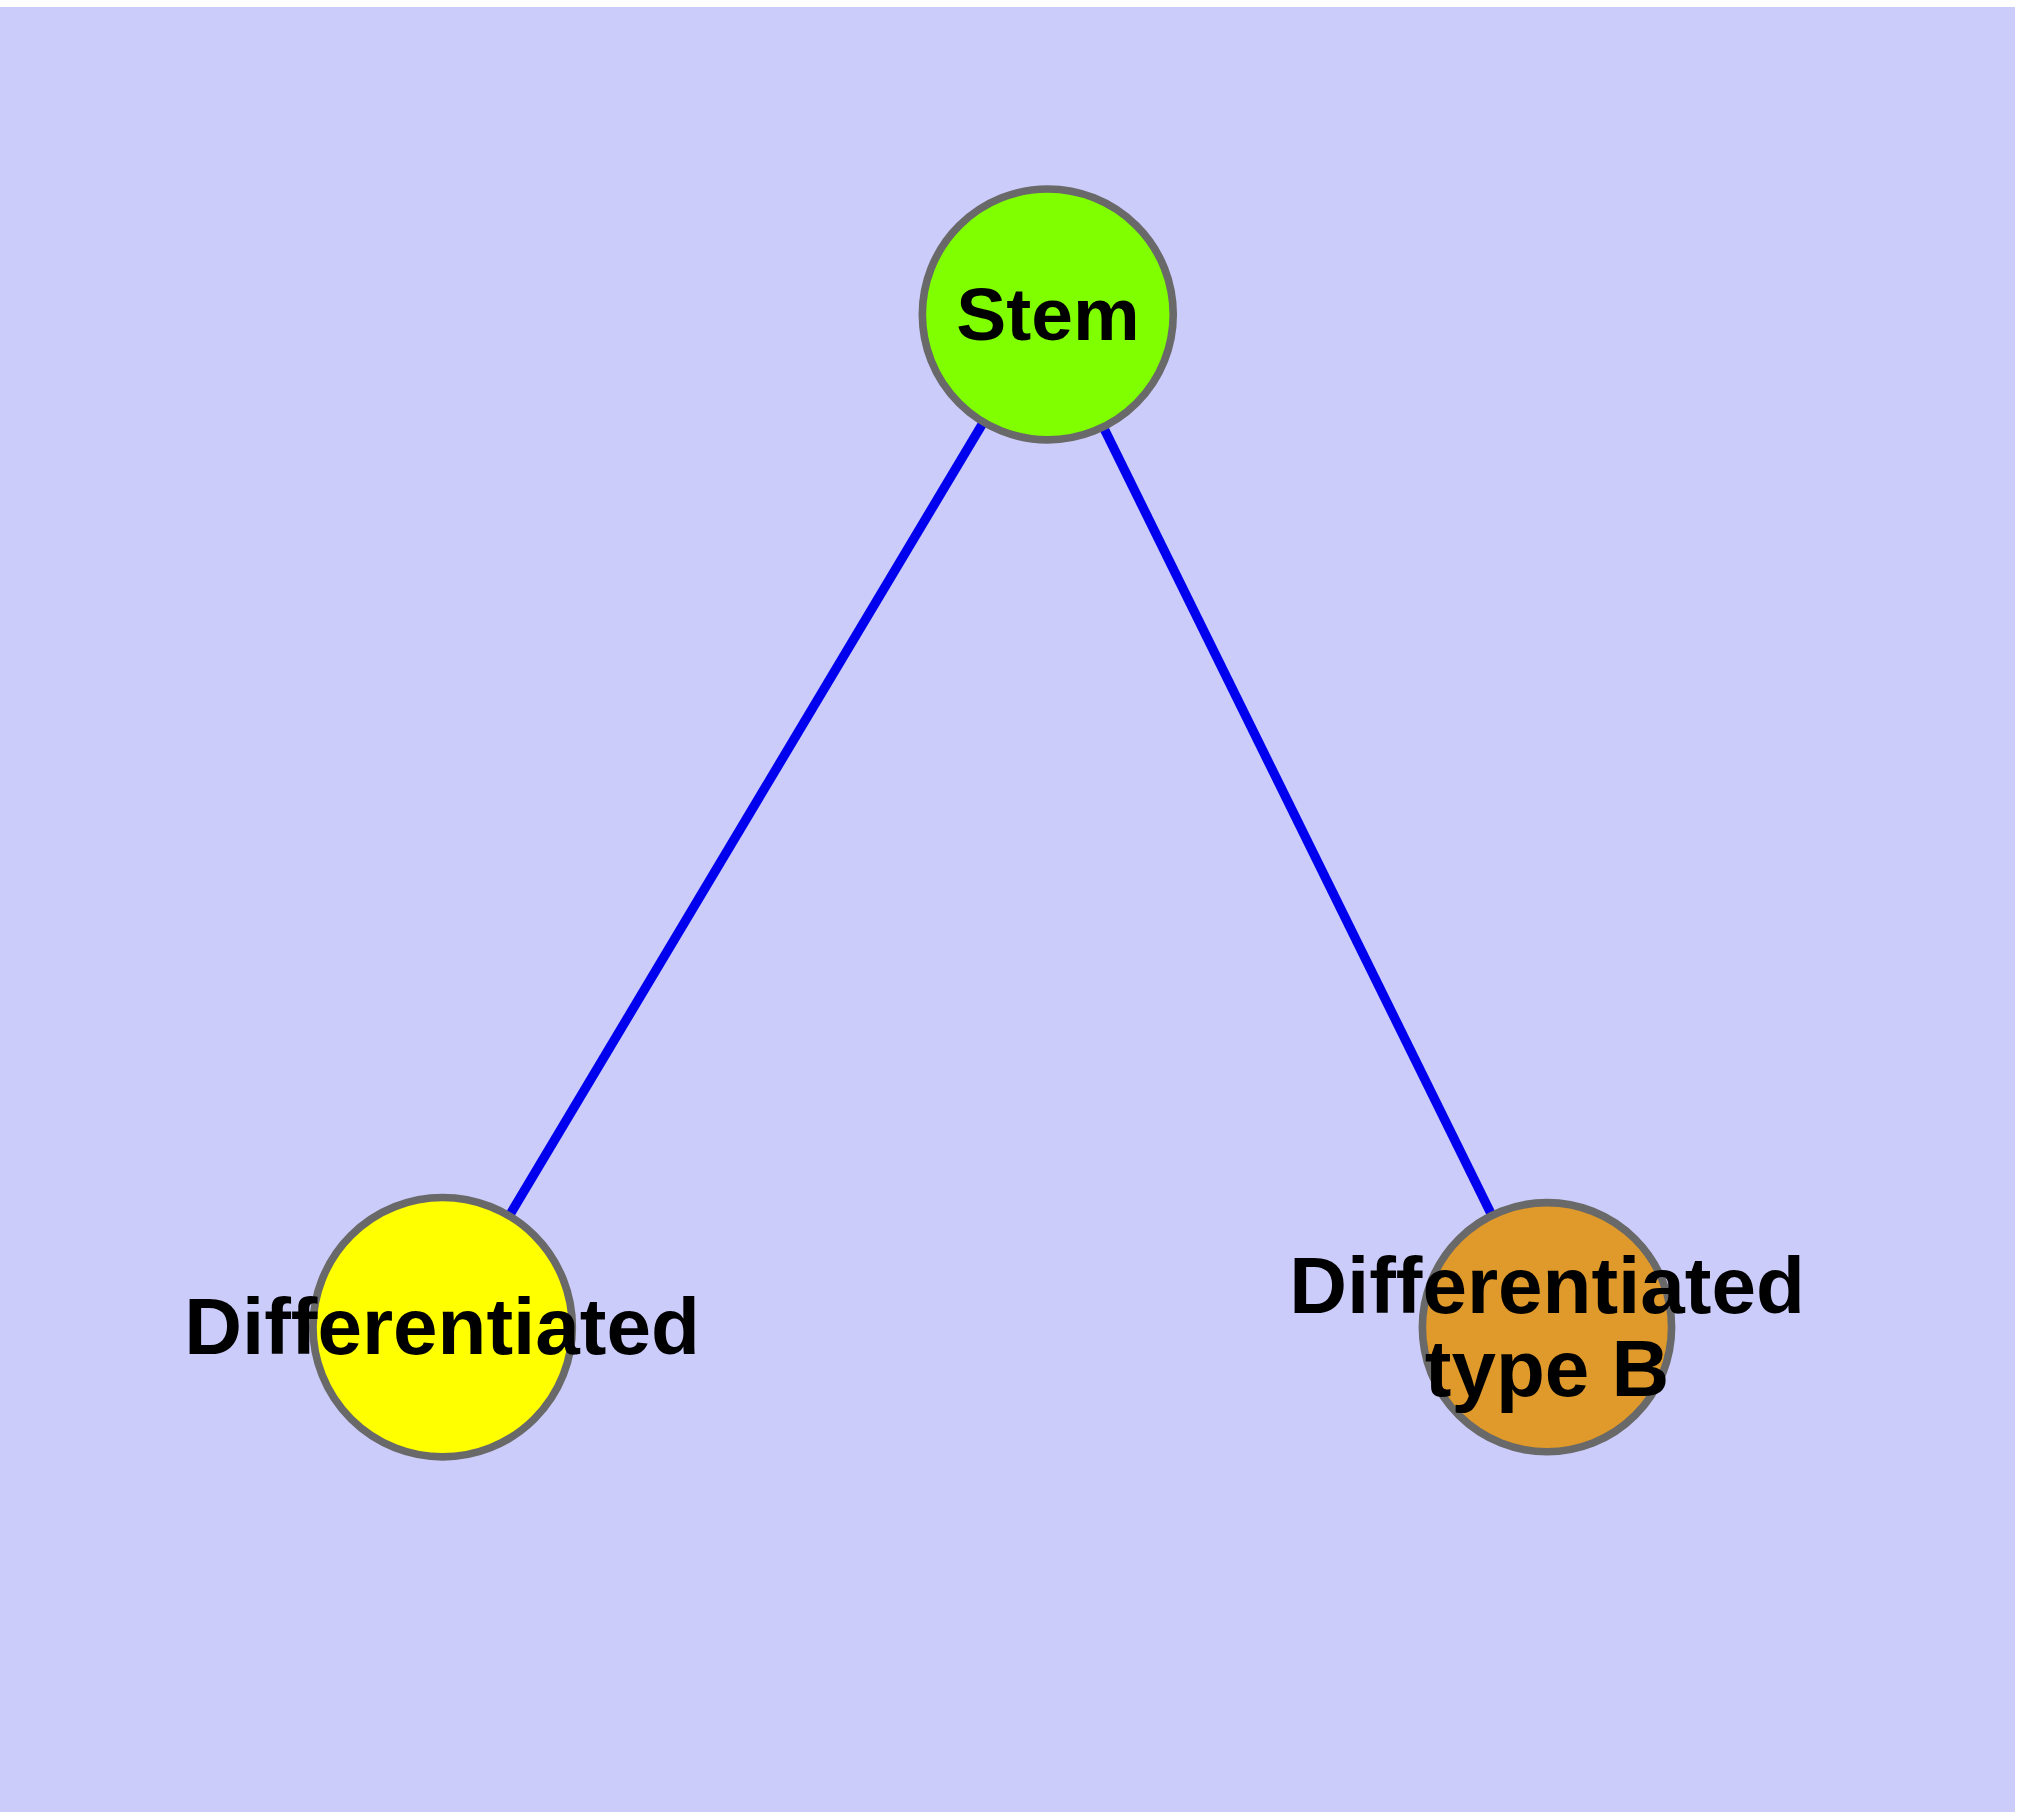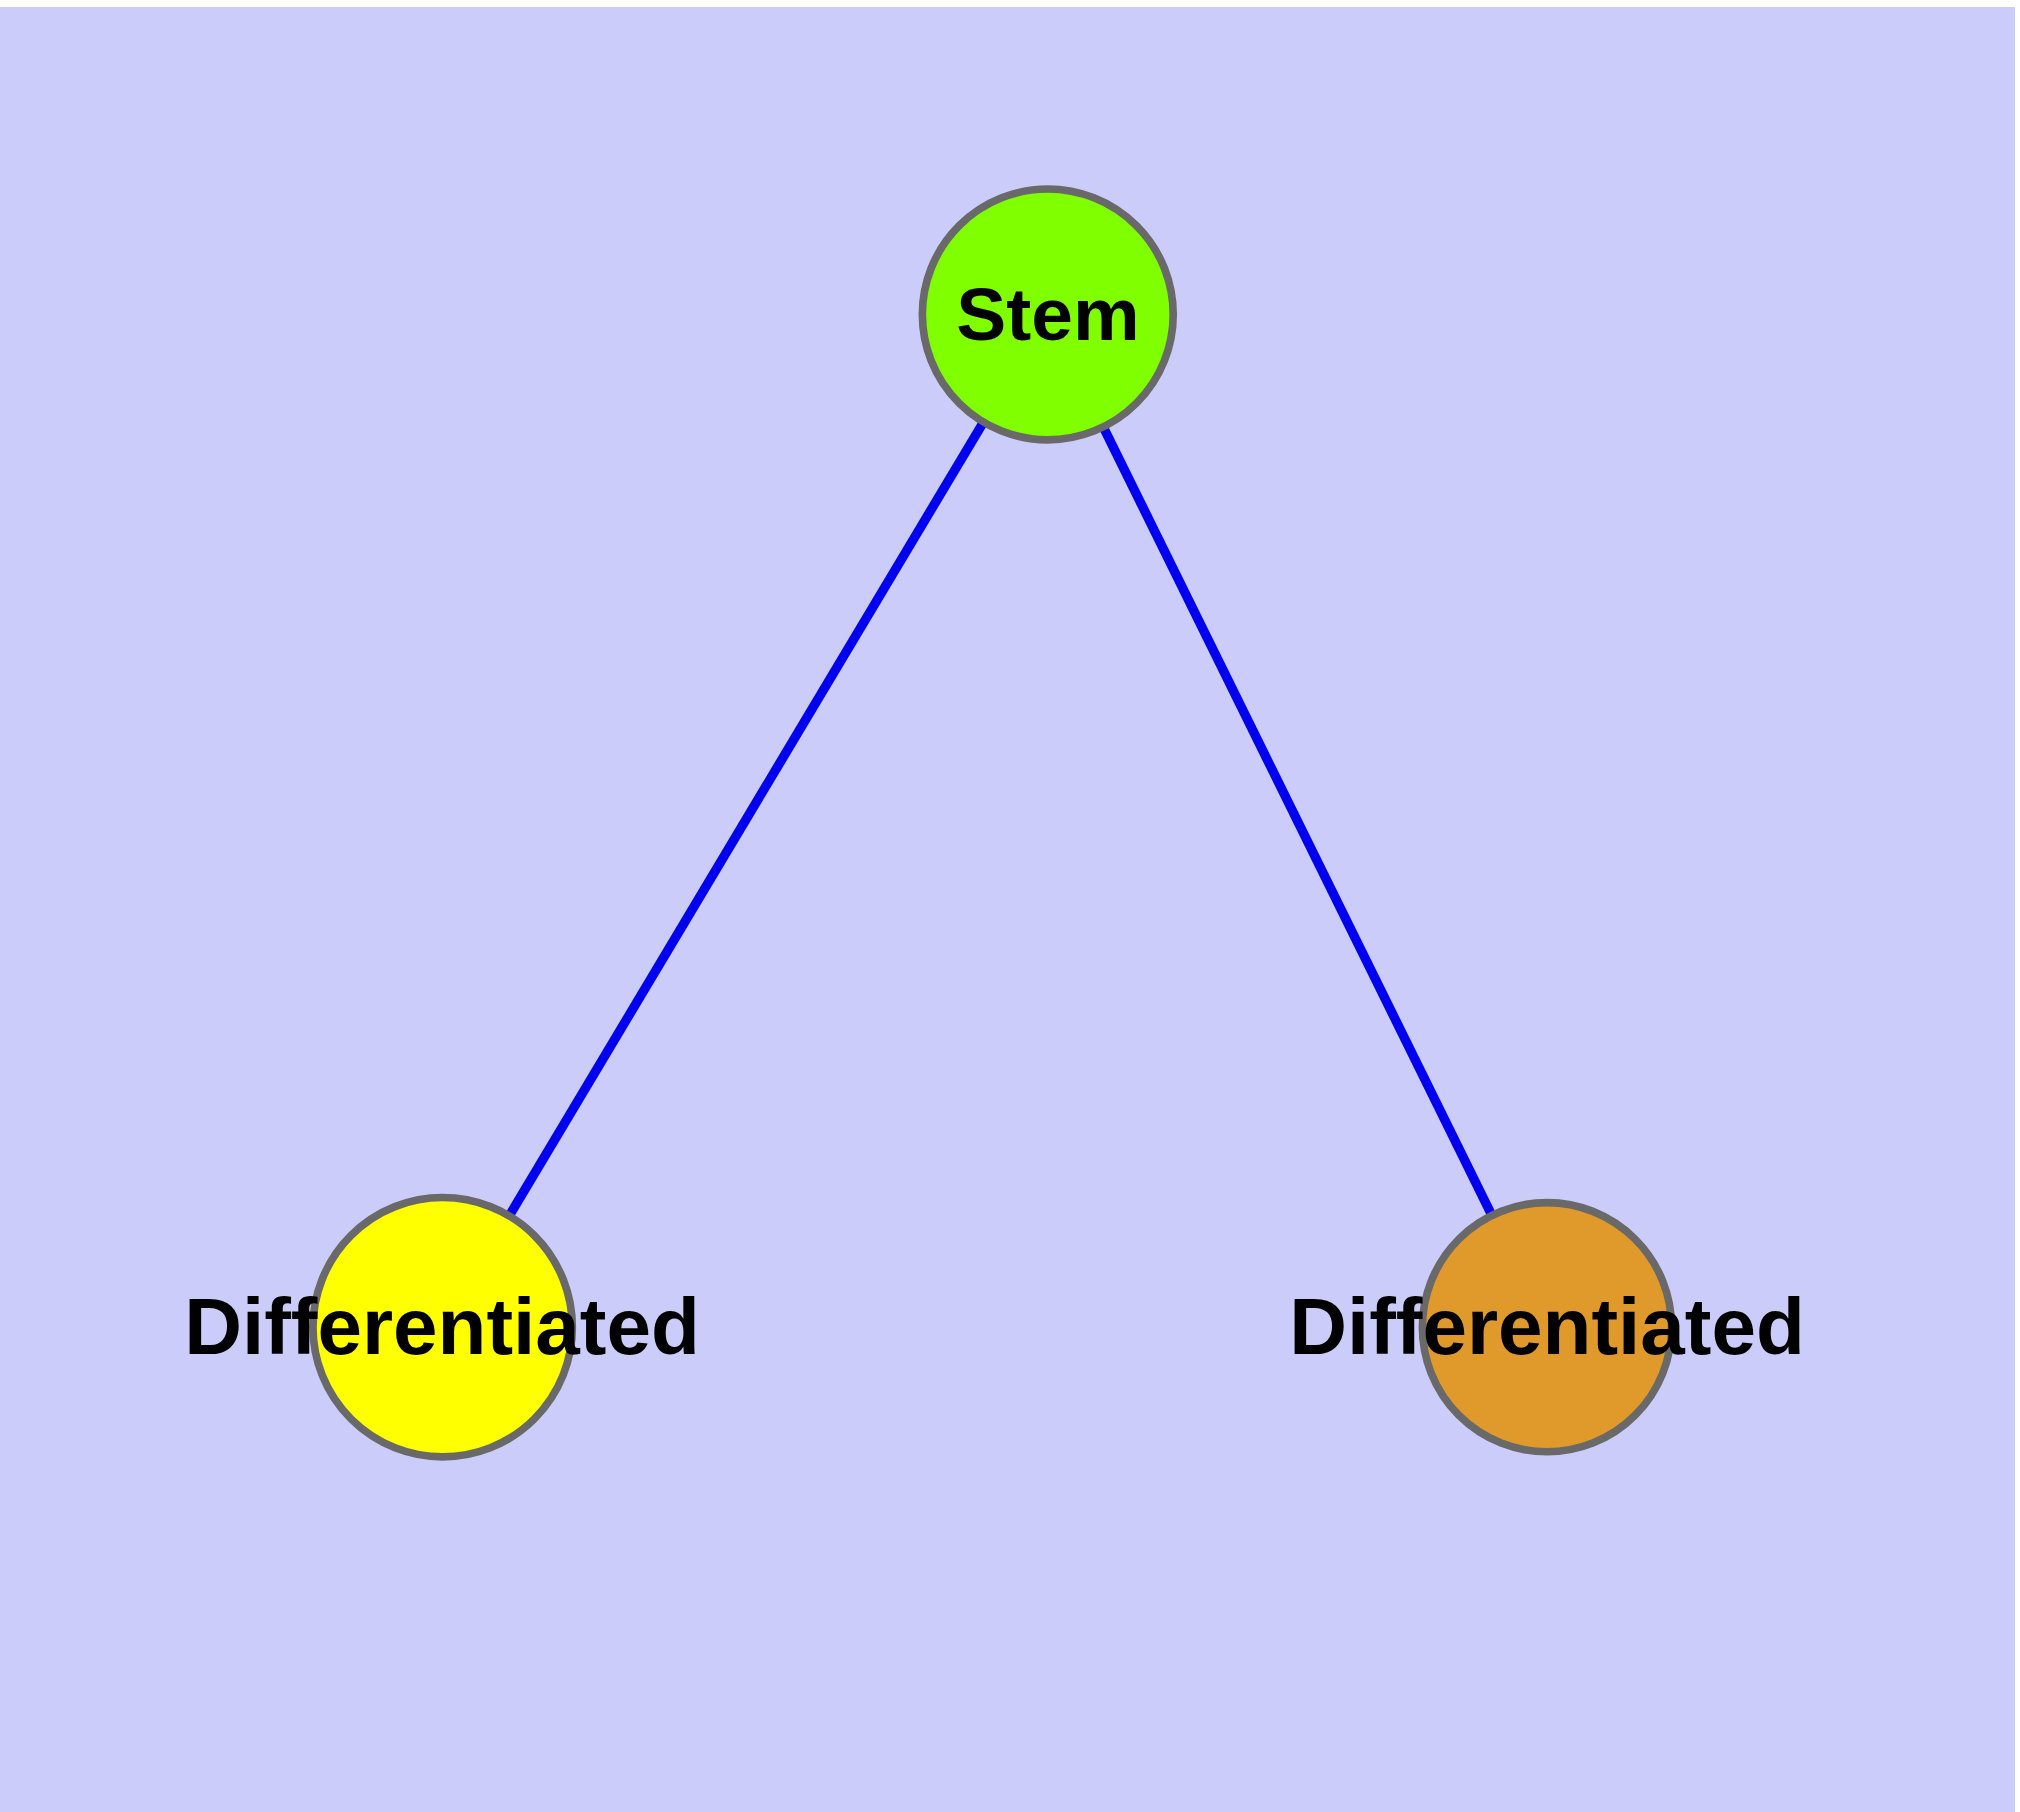--- a/index.html
+++ b/index.html
@@ -67,16 +67,17 @@
   <div class="node-label label-stem" style="left:1048px; top:314px;">
     <div>Stem</div>
   </div>
 
   <div class="node-label label-typea" style="left:442px; top:1327px;">
     <div>Differentiated</div>
   </div>
 
   <div class="node-label label-typeb" style="left:1547px; top:1327px;">
     <div>Differentiated</div>
+    <div>type B</div>
   </div>
 
 </div>
 
 
 </body></html>

